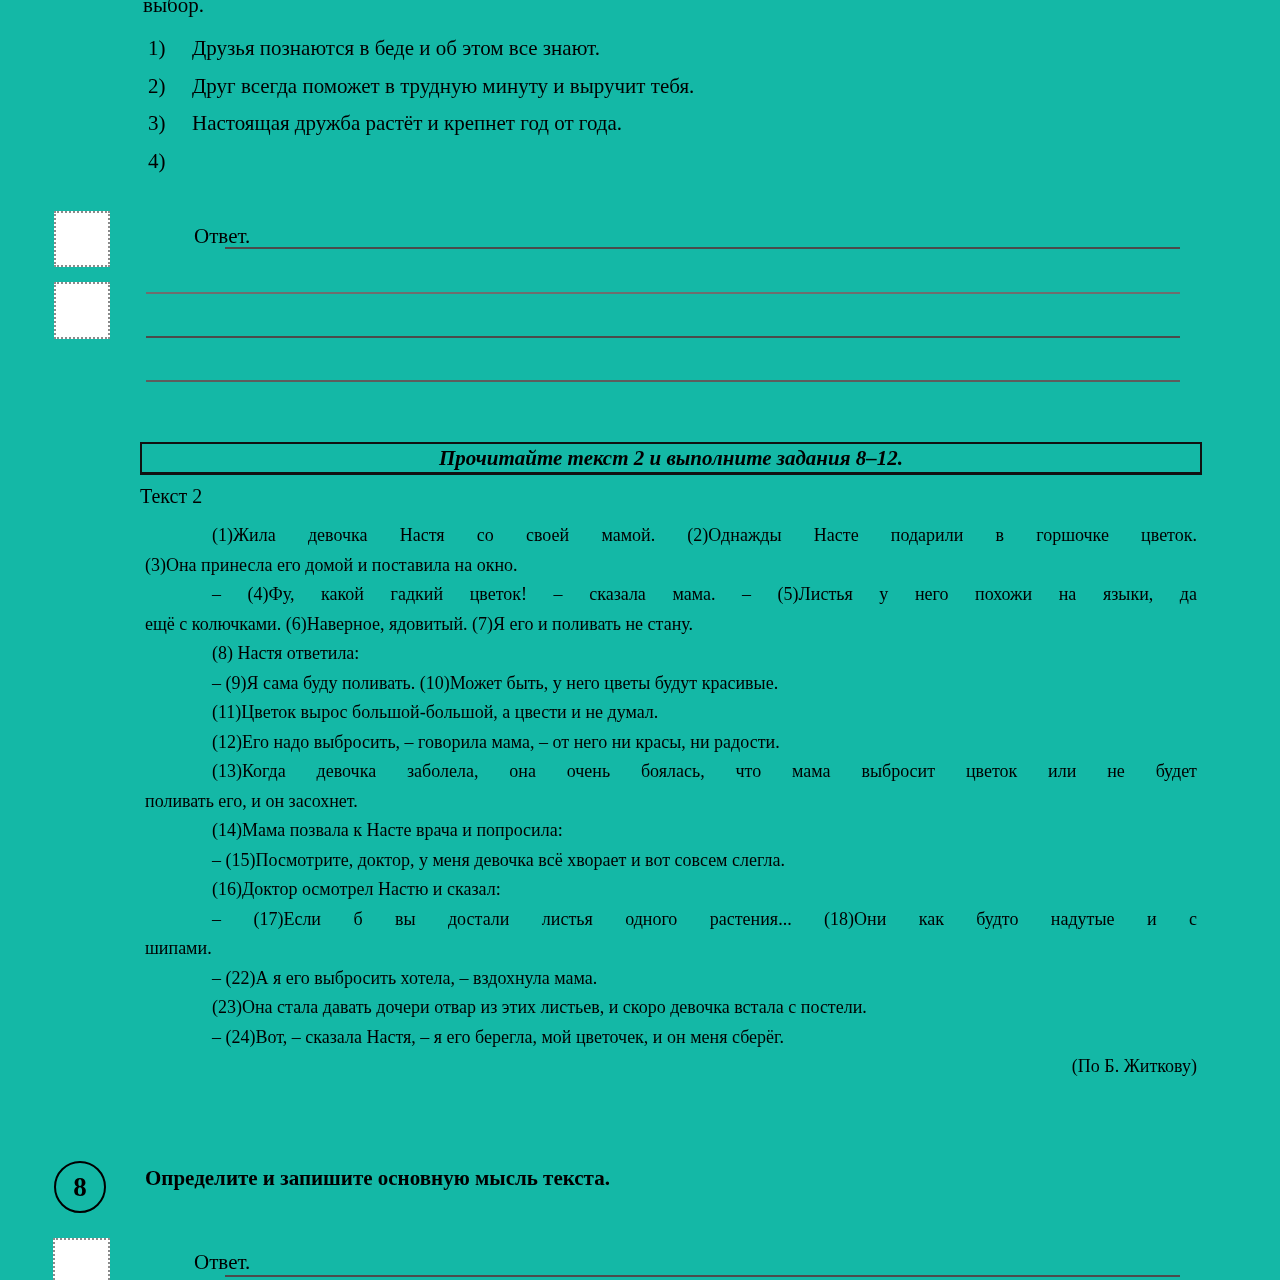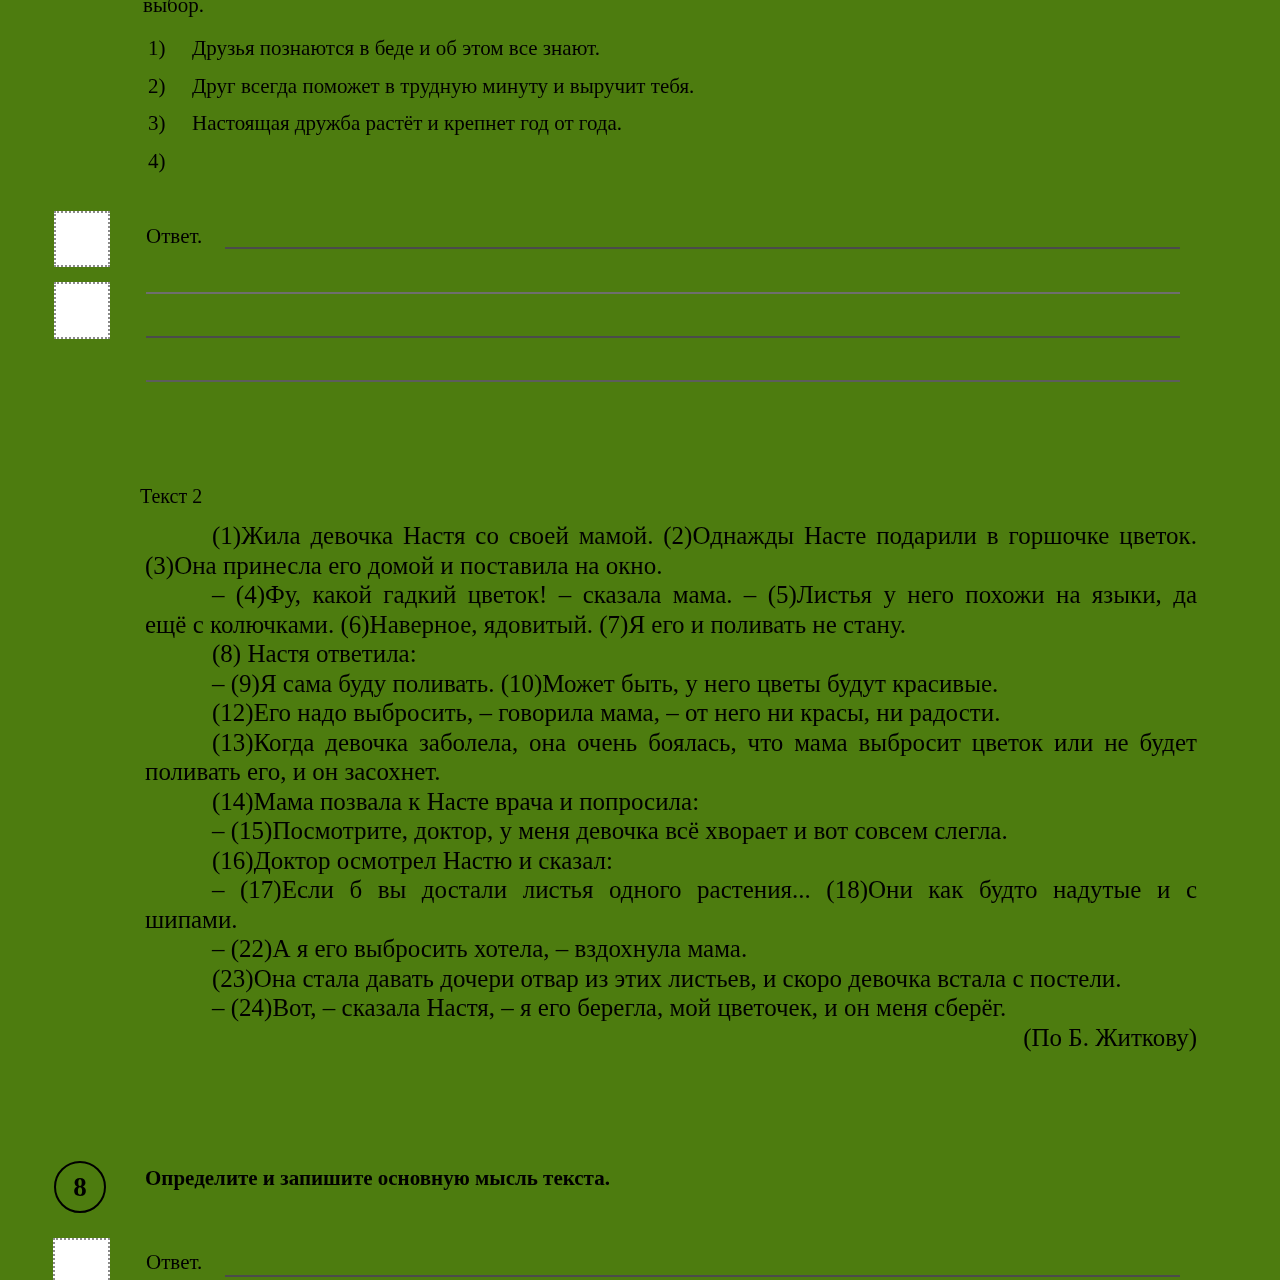--- a/index.html
+++ b/index.html
@@ -1,57 +1,57 @@
 <!DOCTYPE html>
 <html lang="ru"><head>
 <meta charset="utf-8">
 <style>
   html,body { margin:0; padding:0; }
   .page {
     position:relative; width:1280px; height:1280px;
-    background:#4d7c0f; overflow:hidden;
+    background:#14b8a6; overflow:hidden;
     font-family:"Liberation Serif","DejaVu Serif",serif;
     color:#000;
   }
   .abs { position:absolute; }
 
   .top-fragment { left:143px; top:-7px; font-size:21px; }
 
   .options { left:148px; top:30px; font-size:21px; }
   .option { height:37.6px; display:flex; align-items:baseline; line-height:37.6px; }
   .option .num { display:inline-block; width:44px; }
 
   .dashed-box {
     border:2px dotted #8b8b8b; background:#fff; box-sizing:border-box;
   }
   .box-a { left:54px; top:211px; width:56px; height:56px; }
   .box-b { left:54px; top:282px; width:56px; height:57px; }
   .box-c { left:53px; top:1238px; width:57px; height:70px; }
 
-  .answer-label { font-size:21px; }
+  .answer-label { font-size:21px;margin-left:48px; }
   .alabel-1 { left:146px; top:224px; }
   .alabel-2 { left:146px; top:1250px; }
 
   .ans-line { border-bottom:2px solid #4b4b4b; height:0; }
   .l1 { left:225px; top:247px;  width:955px; }
   .l2 { left:146px; top:292px;  width:1034px; border-bottom-color:#6e6e6e; }
   .l3 { left:146px; top:336px;  width:1034px; }
   .l4 { left:146px; top:380px;  width:1034px; border-bottom-color:#5d5d5d; }
   .l5 { left:225px; top:1275px; width:955px; }
 
   .instruction-box {
     left:140px; top:442px; width:1058px; height:28px;
     border:2px solid #111; border-bottom-width:3px; box-sizing:content-box;
     display:flex; align-items:center; justify-content:center;
   }
   .instruction-box span { font-size:21px; font-weight:bold; font-style:italic; }
 
   .text-title { left:140px; top:485px; width:1058px; font-size:20px; }
 
-  .text-block { left:145px; top:521px; width:1052px; font-size:25px; line-height:29.5px; }
+  .text-block { left:145px; top:521px; width:1052px; font-size:18px; line-height:29.5px; }
   .tline { white-space:nowrap; }
   .tline.ind { padding-left:67px; }
   .tline.just { white-space:normal; text-align:justify; text-align-last:justify; }
   .attribution { text-align:right; }
 
   .task-circle {
     left:54px; top:1161px; width:52px; height:52px;
     border:2.5px solid #000; border-radius:50%; box-sizing:border-box;
     display:flex; align-items:center; justify-content:center;
   }
@@ -86,30 +86,34 @@
 
   <div class="abs dashed-box box-a"></div>
   <div class="abs dashed-box box-b"></div>
 
   <div class="abs answer-label alabel-1">Ответ.</div>
   <div class="abs ans-line l1"></div>
   <div class="abs ans-line l2"></div>
   <div class="abs ans-line l3"></div>
   <div class="abs ans-line l4"></div>
 
+  <div class="abs instruction-box">
+    <span>Прочитайте текст 2 и выполните задания 8–12.</span>
+  </div>
 
   <div class="abs text-title">Текст 2</div>
 
   <div class="abs text-block" id="text-block">
       <div class="tline ind just">(1)Жила девочка Настя со своей мамой. (2)Однажды Насте подарили в горшочке цветок.</div>
       <div class="tline">(3)Она принесла его домой и поставила на окно.</div>
       <div class="tline ind just">– (4)Фу, какой гадкий цветок! – сказала мама. – (5)Листья у него похожи на языки, да</div>
       <div class="tline">ещё с колючками. (6)Наверное, ядовитый. (7)Я его и поливать не стану.</div>
       <div class="tline ind">(8) Настя ответила:</div>
       <div class="tline ind">– (9)Я сама буду поливать. (10)Может быть, у него цветы будут красивые.</div>
+      <div class="tline ind">(11)Цветок вырос большой-большой, а цвести и не думал.</div>
       <div class="tline ind">(12)Его надо выбросить, – говорила мама, – от него ни красы, ни радости.</div>
       <div class="tline ind just">(13)Когда девочка заболела, она очень боялась, что мама выбросит цветок или не будет</div>
       <div class="tline">поливать его, и он засохнет.</div>
       <div class="tline ind">(14)Мама позвала к Насте врача и попросила:</div>
       <div class="tline ind">– (15)Посмотрите, доктор, у меня девочка всё хворает и вот совсем слегла.</div>
       <div class="tline ind">(16)Доктор осмотрел Настю и сказал:</div>
       <div class="tline ind just">– (17)Если б вы достали листья одного растения... (18)Они как будто надутые и с</div>
       <div class="tline">шипами.</div>
       <div class="tline ind">– (22)А я его выбросить хотела, – вздохнула мама.</div>
       <div class="tline ind">(23)Она стала давать дочери отвар из этих листьев, и скоро девочка встала с постели.</div>

